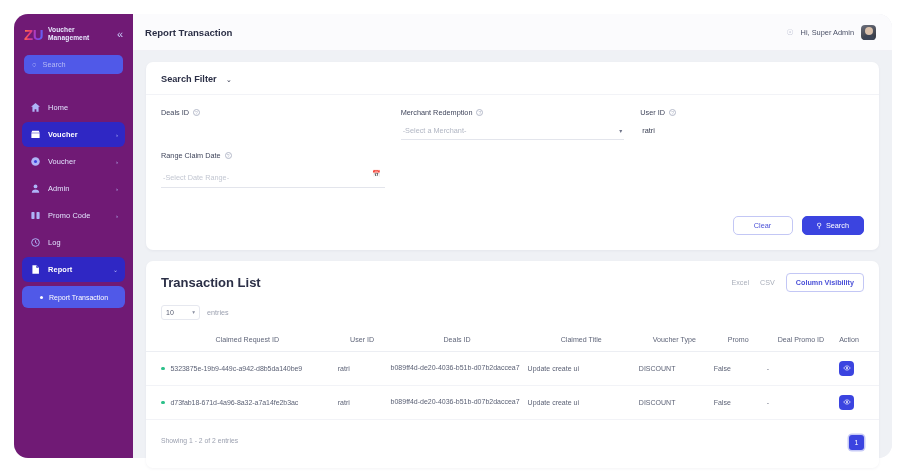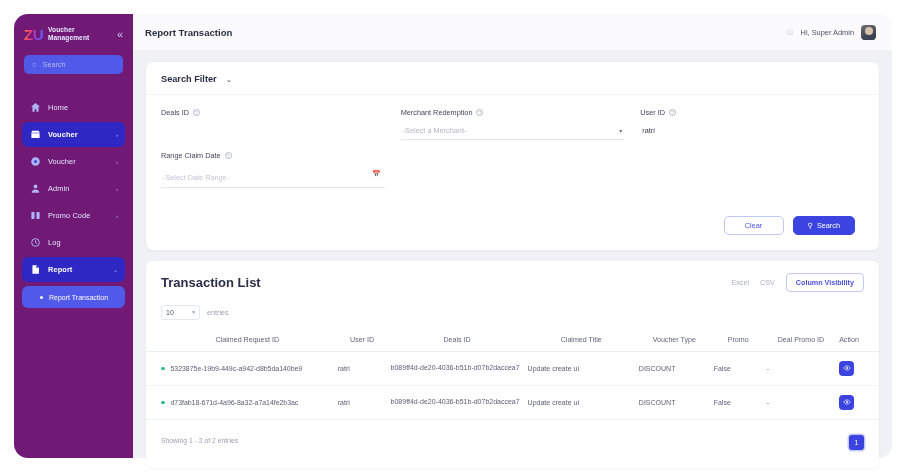--- a/index.html
+++ b/index.html
@@ -196,21 +196,21 @@
   }
   .fvalue { font-size: 7.3px; color: #3b4054; }
   .fdate { position: relative; }
   .cal-ico {
     position: absolute; right: 3px; top: 2px;
     font-size: 7px; color: #8d92a4;
   }
 
   .filter-actions {
     display: flex; justify-content: flex-end; gap: 9px;
-    padding: 17px 24px 15px 15px;
+    padding: 17px 15px 15px 15px;
   }
   .btn {
     height: 19px; border-radius: 5px;
     display: inline-flex; align-items: center; justify-content: center;
     gap: 4px; font-size: 7.3px; cursor: pointer; padding: 0 14px;
     font-family: "Liberation Sans", sans-serif;
   }
   .btn-clear {
     background: #ffffff; color: #4b51d8;
     border: 1px solid #c3c7f5; min-width: 60px;

